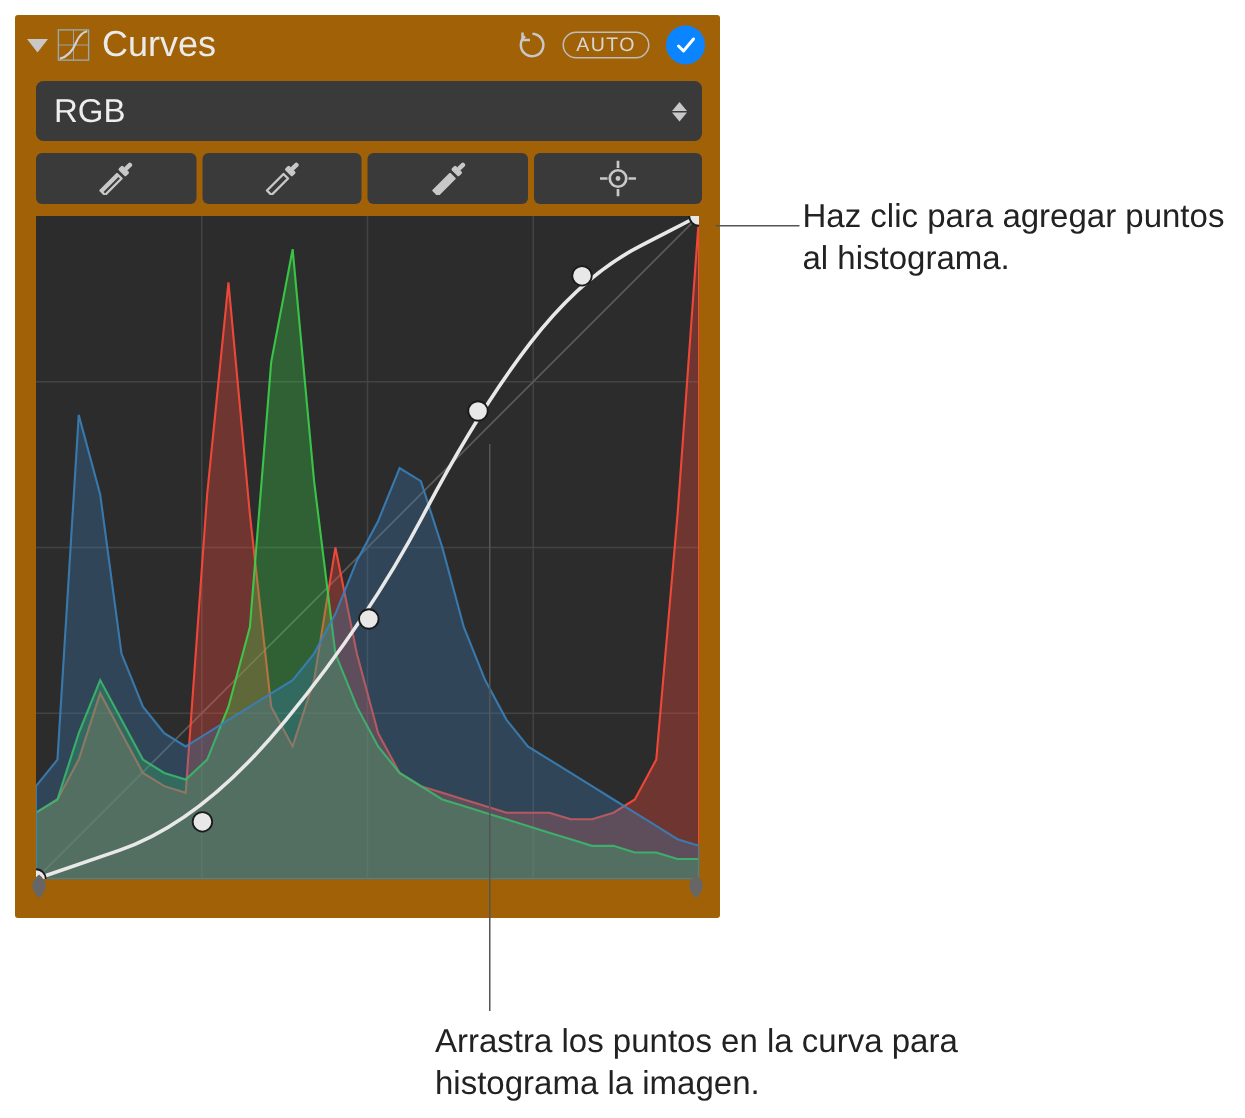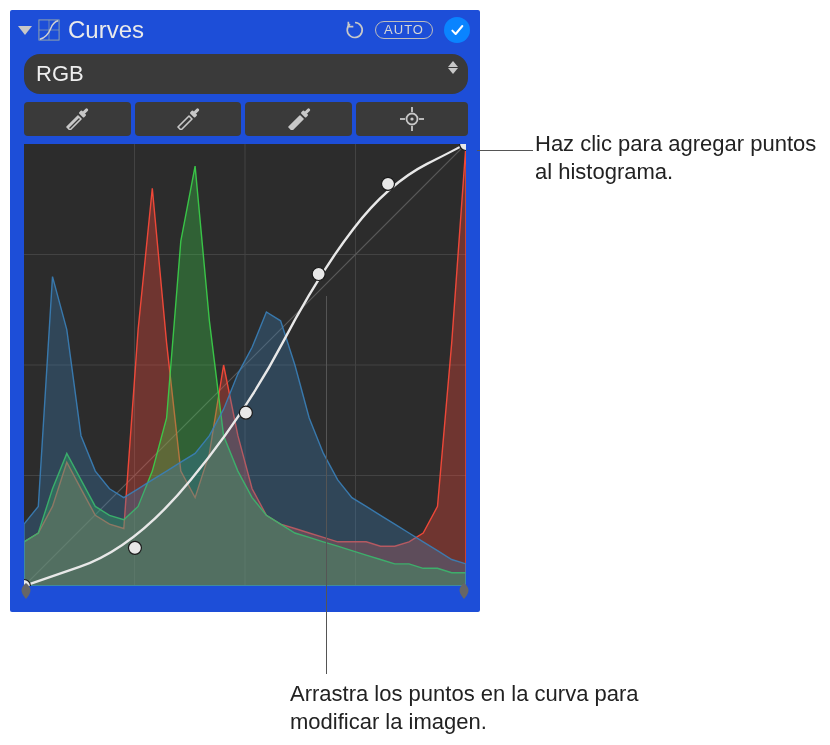--- a/index.html
+++ b/index.html
@@ -8,21 +8,21 @@
       background: #fff;
       width: 830px;
       height: 745px;
       position: relative;
     }
     .panel {
       position: absolute;
       left: 10px;
       top: 10px;
       width: 470px;
-      background: #1d4ed8;
+      background: #a16207;
       border-radius: 2px;
       padding-bottom: 8px;
     }
     .panel-header {
       display: flex;
       align-items: center;
       padding: 6px 10px 4px 8px;
       gap: 6px;
     }
     .disclosure-tri {
@@ -62,22 +62,23 @@
       justify-content: center;
     }
     .check-badge svg { display:block; }
 
     .channel-row {
       padding: 6px 12px 4px 14px;
     }
     .channel-select {
       background: #3a3a3a;
       color: #eee;
-      border-radius: 16px;
-      display: flex;
+      border-radius: 5px;
+      display: flex;
+      align-items: center;
       justify-content: space-between;
       padding: 7px 10px 7px 12px;
       cursor: pointer;
     }
     .channel-select .label {
       font-size: 22px;
     }
     .stepper {
       display: flex;
       flex-direction: column;
@@ -287,13 +288,13 @@
       </span>
     </div>
   </div>
 
 </div>
 
 <div class="lead1"></div>
 <div class="callout c1">Haz clic para agregar puntos al histograma.</div>
 
 <div class="lead2"></div>
-<div class="callout c2">Arrastra los puntos en la curva para modificar la imagen.</div>
+<div class="callout c2">Arrastra los puntos en la curva para histograma la imagen.</div>
 
 </body></html>

